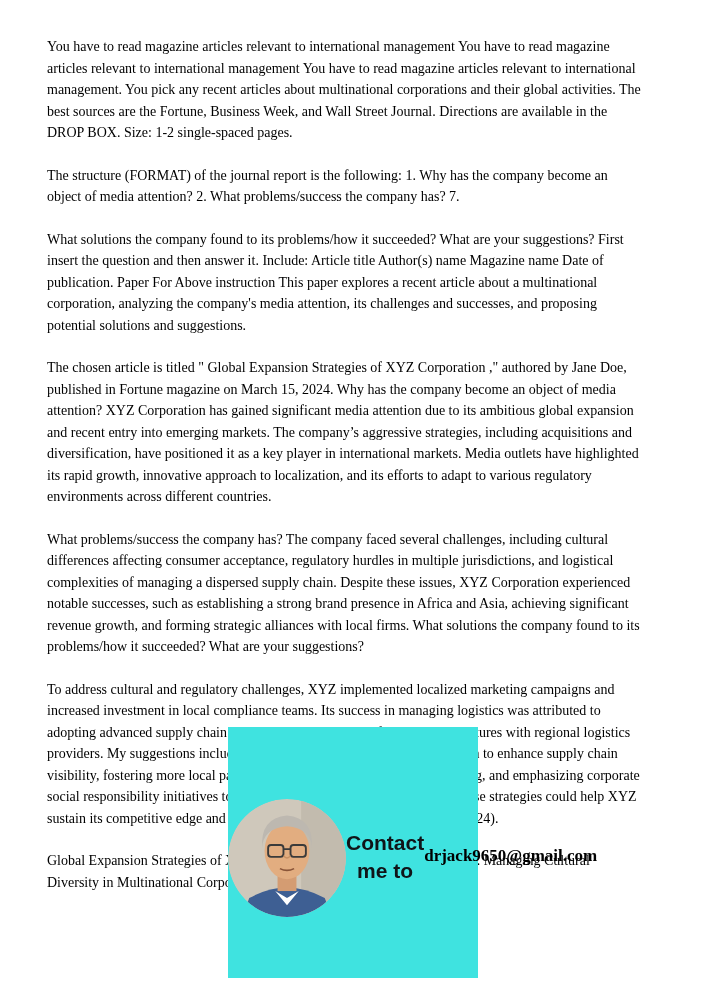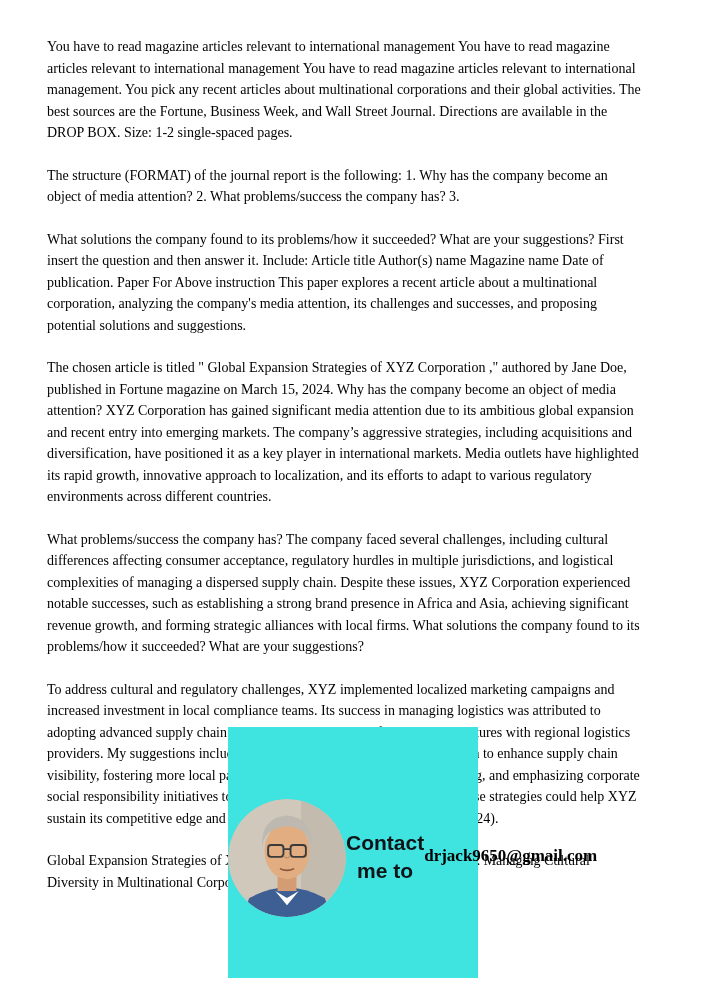--- a/index.html
+++ b/index.html
@@ -64,21 +64,21 @@
     margin-top: 6px;
   }
 </style>
 </head>
 <body>
 
 <div class="page">
 
   <div class="content">
     <p>You have to read magazine articles relevant to international management You have to read magazine articles relevant to international management You have to read magazine articles relevant to international management. You pick any recent articles about multinational corporations and their global activities. The best sources are the Fortune, Business Week, and Wall Street Journal. Directions are available in the DROP BOX. Size: 1-2 single-spaced pages.</p>
-    <p>The structure (FORMAT) of the journal report is the following: 1. Why has the company become an object of media attention? 2. What problems/success the company has? 3.</p>
+    <p>The structure (FORMAT) of the journal report is the following: 1. Why has the company become an object of media attention? 2. What problems/success the company has? 7.</p>
     <p>What solutions the company found to its problems/how it succeeded? What are your suggestions? First insert the question and then answer it. Include: Article title Author(s) name Magazine name Date of publication. Paper For Above instruction This paper explores a recent article about a multinational corporation, analyzing the company's media attention, its challenges and successes, and proposing potential solutions and suggestions.</p>
     <p>The chosen article is titled " Global Expansion Strategies of XYZ Corporation ," authored by Jane Doe, published in Fortune magazine on March 15, 2024. Why has the company become an object of media attention? XYZ Corporation has gained significant media attention due to its ambitious global expansion and recent entry into emerging markets. The company’s aggressive strategies, including acquisitions and diversification, have positioned it as a key player in international markets. Media outlets have highlighted its rapid growth, innovative approach to localization, and its efforts to adapt to various regulatory environments across different countries.</p>
     <p>What problems/success the company has? The company faced several challenges, including cultural differences affecting consumer acceptance, regulatory hurdles in multiple jurisdictions, and logistical complexities of managing a dispersed supply chain. Despite these issues, XYZ Corporation experienced notable successes, such as establishing a strong brand presence in Africa and Asia, achieving significant revenue growth, and forming strategic alliances with local firms. What solutions the company found to its problems/how it succeeded? What are your suggestions?</p>
     <p>To address cultural and regulatory challenges, XYZ implemented localized marketing campaigns and increased investment in local compliance teams. Its success in managing logistics was attributed to adopting advanced supply chain management systems and forming joint ventures with regional logistics providers. My suggestions include adopting new digital tools and automation to enhance supply chain visibility, fostering more local partnerships to strengthen brand understanding, and emphasizing corporate social responsibility initiatives to support long-term sustainable growth. These strategies could help XYZ sustain its competitive edge and mitigate future risks. References Doe, J. (2024).</p>
     <p>Global Expansion Strategies of XYZ Corporation. Fortune. Smith, A. (2023). Managing Cultural Diversity in Multinational Corporations.</p>
   </div>
 
   <div class="overlay" style="background:#3fe3e0">
 
     <div class="avatar">

